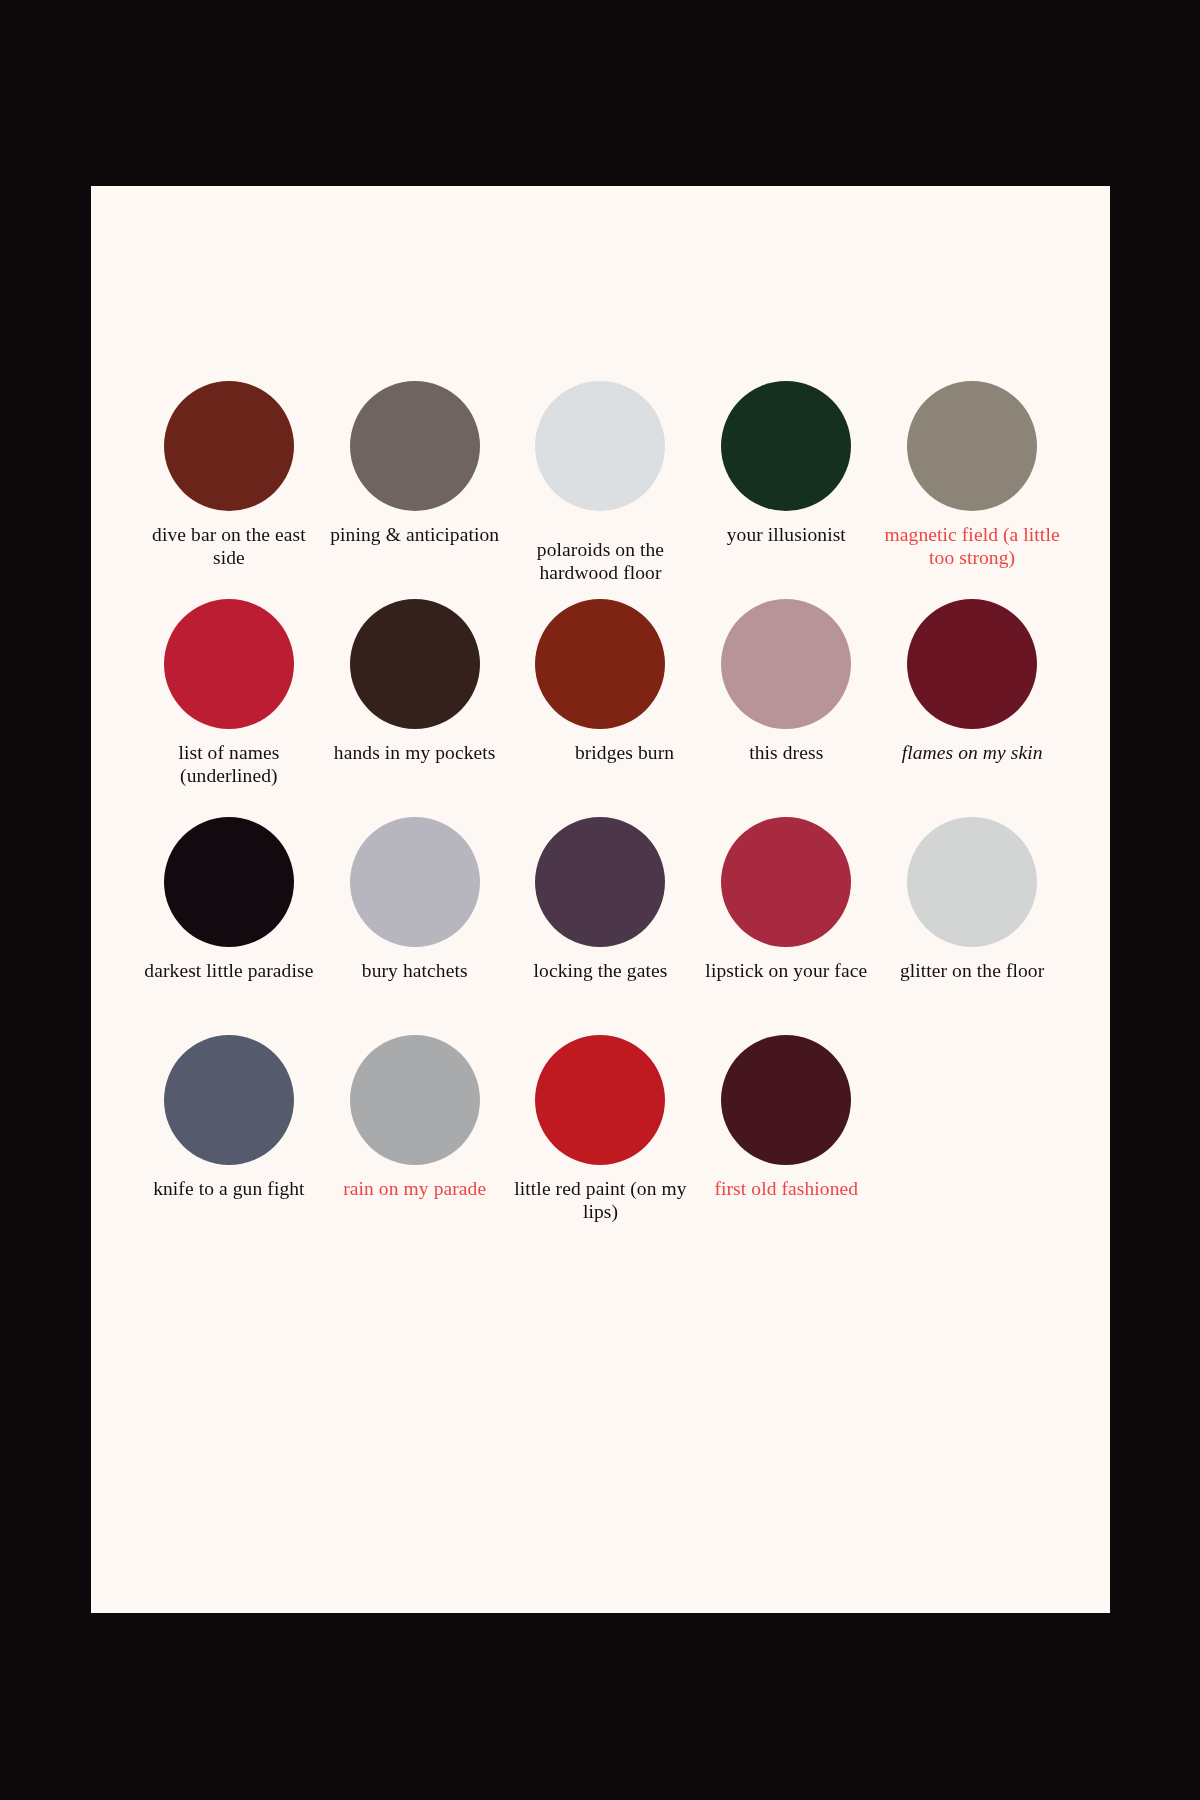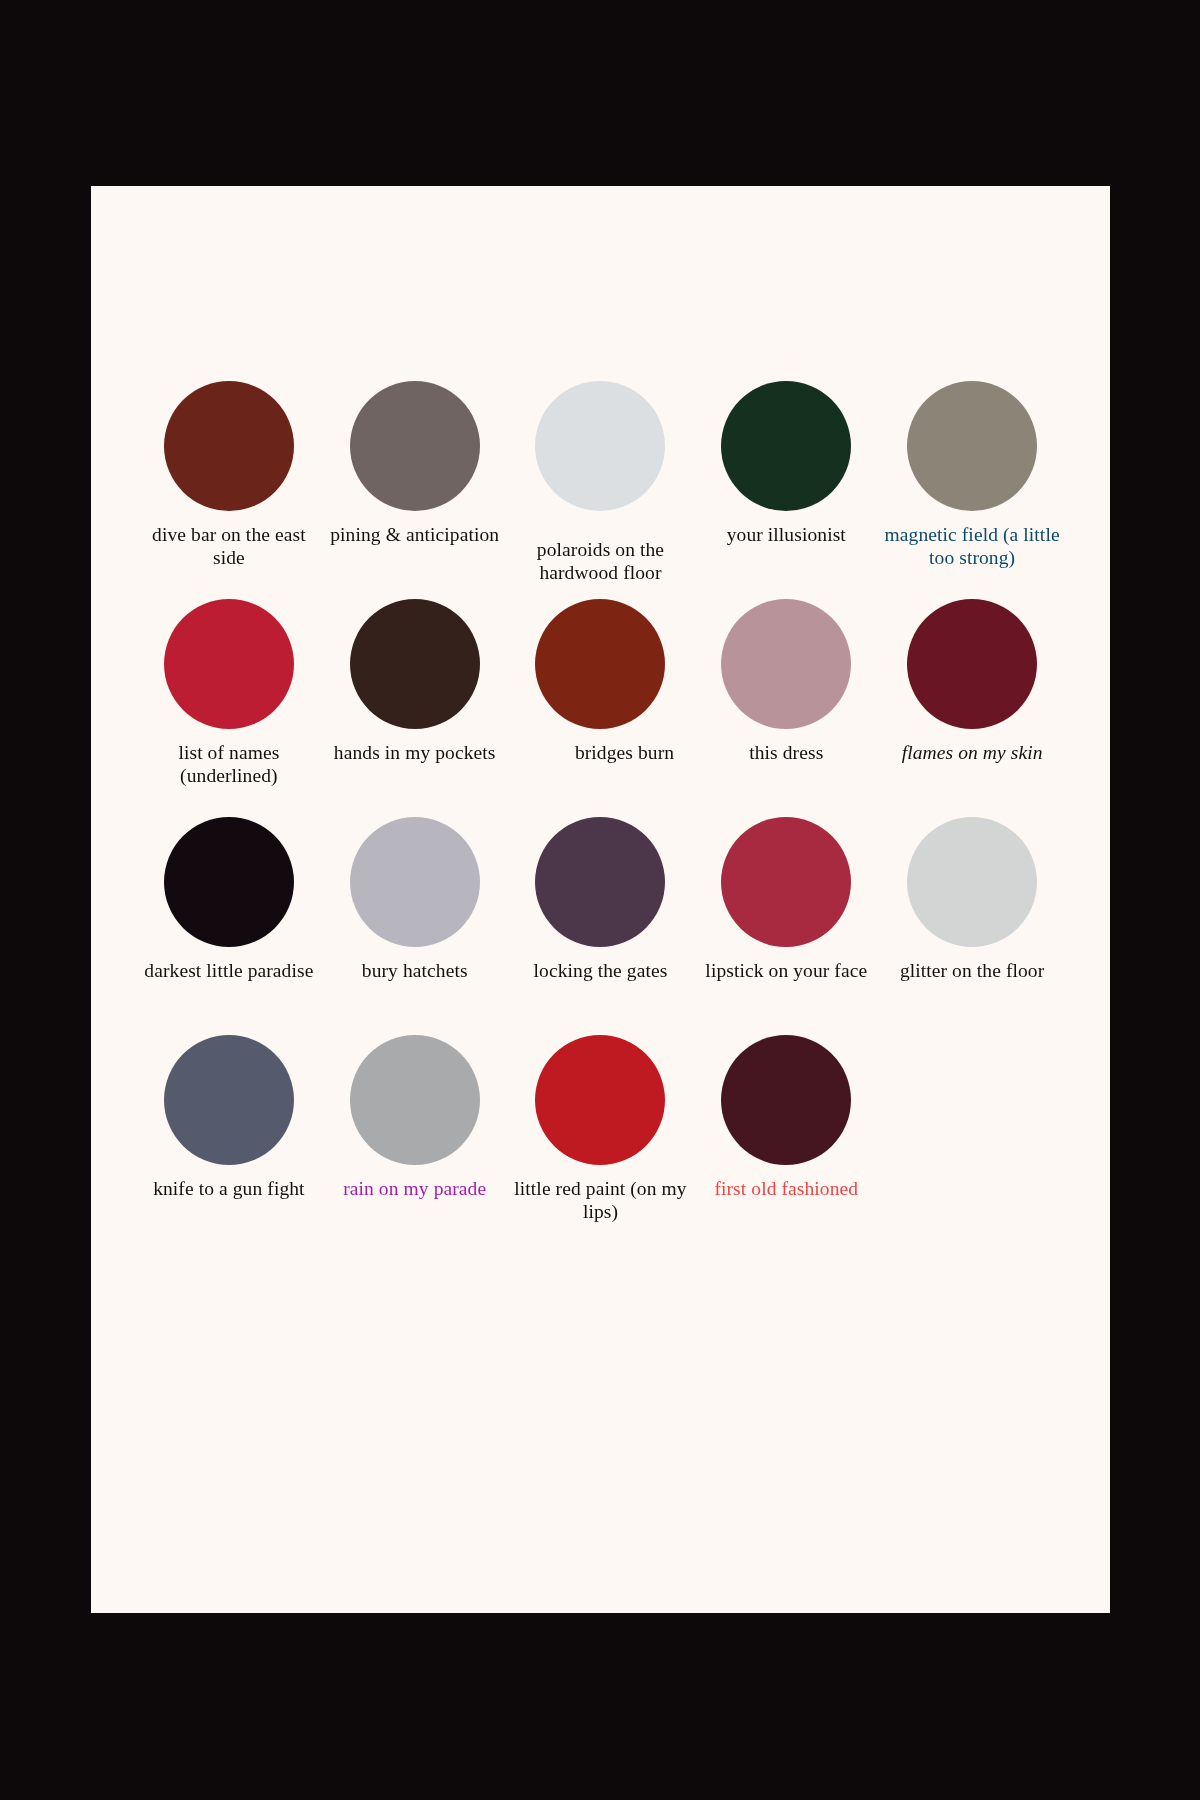--- a/index.html
+++ b/index.html
@@ -95,21 +95,21 @@
         </div>
         <div class="cell">
           <div class="swatch-row-wrap">
             <div class="swatch" title="your illusionist" style="background: rgb(21, 48, 31);"></div>
             <div class="label" style="color: rgb(21, 16, 15);">your illusionist</div>
           </div>
         </div>
         <div class="cell">
           <div class="swatch-row-wrap">
             <div class="swatch" title="magnetic field (a little too strong)" style="background: rgb(139, 132, 119);"></div>
-            <div class="label" style="color: #0c4a6e;">magnetic field (a little too strong)</div>
+            <div class="label" style="color: #ef4444;">magnetic field (a little too strong)</div>
           </div>
         </div>
         <div class="cell">
           <div class="swatch-row-wrap">
             <div class="swatch" title="list of names (underlined)" style="background: rgb(189, 29, 51);"></div>
             <div class="label" style="color: rgb(21, 16, 15);">list of names (underlined)</div>
           </div>
         </div>
         <div class="cell">
           <div class="swatch-row-wrap">
@@ -167,21 +167,21 @@
         </div>
         <div class="cell">
           <div class="swatch-row-wrap">
             <div class="swatch" title="knife to a gun fight" style="background: rgb(85, 90, 109);"></div>
             <div class="label" style="color: rgb(21, 16, 15);">knife to a gun fight</div>
           </div>
         </div>
         <div class="cell">
           <div class="swatch-row-wrap">
             <div class="swatch" title="rain on my parade" style="background: rgb(169, 170, 171);"></div>
-            <div class="label" style="color: #a21caf;">rain on my parade</div>
+            <div class="label" style="color: #ef4444;">rain on my parade</div>
           </div>
         </div>
         <div class="cell">
           <div class="swatch-row-wrap">
             <div class="swatch" title="crimson red paint (on my lips)" style="background: rgb(191, 26, 34);"></div>
             <div class="label" style="color: rgb(21, 16, 15);">little red paint (on my lips)</div>
           </div>
         </div>
         <div class="cell">
           <div class="swatch-row-wrap">

